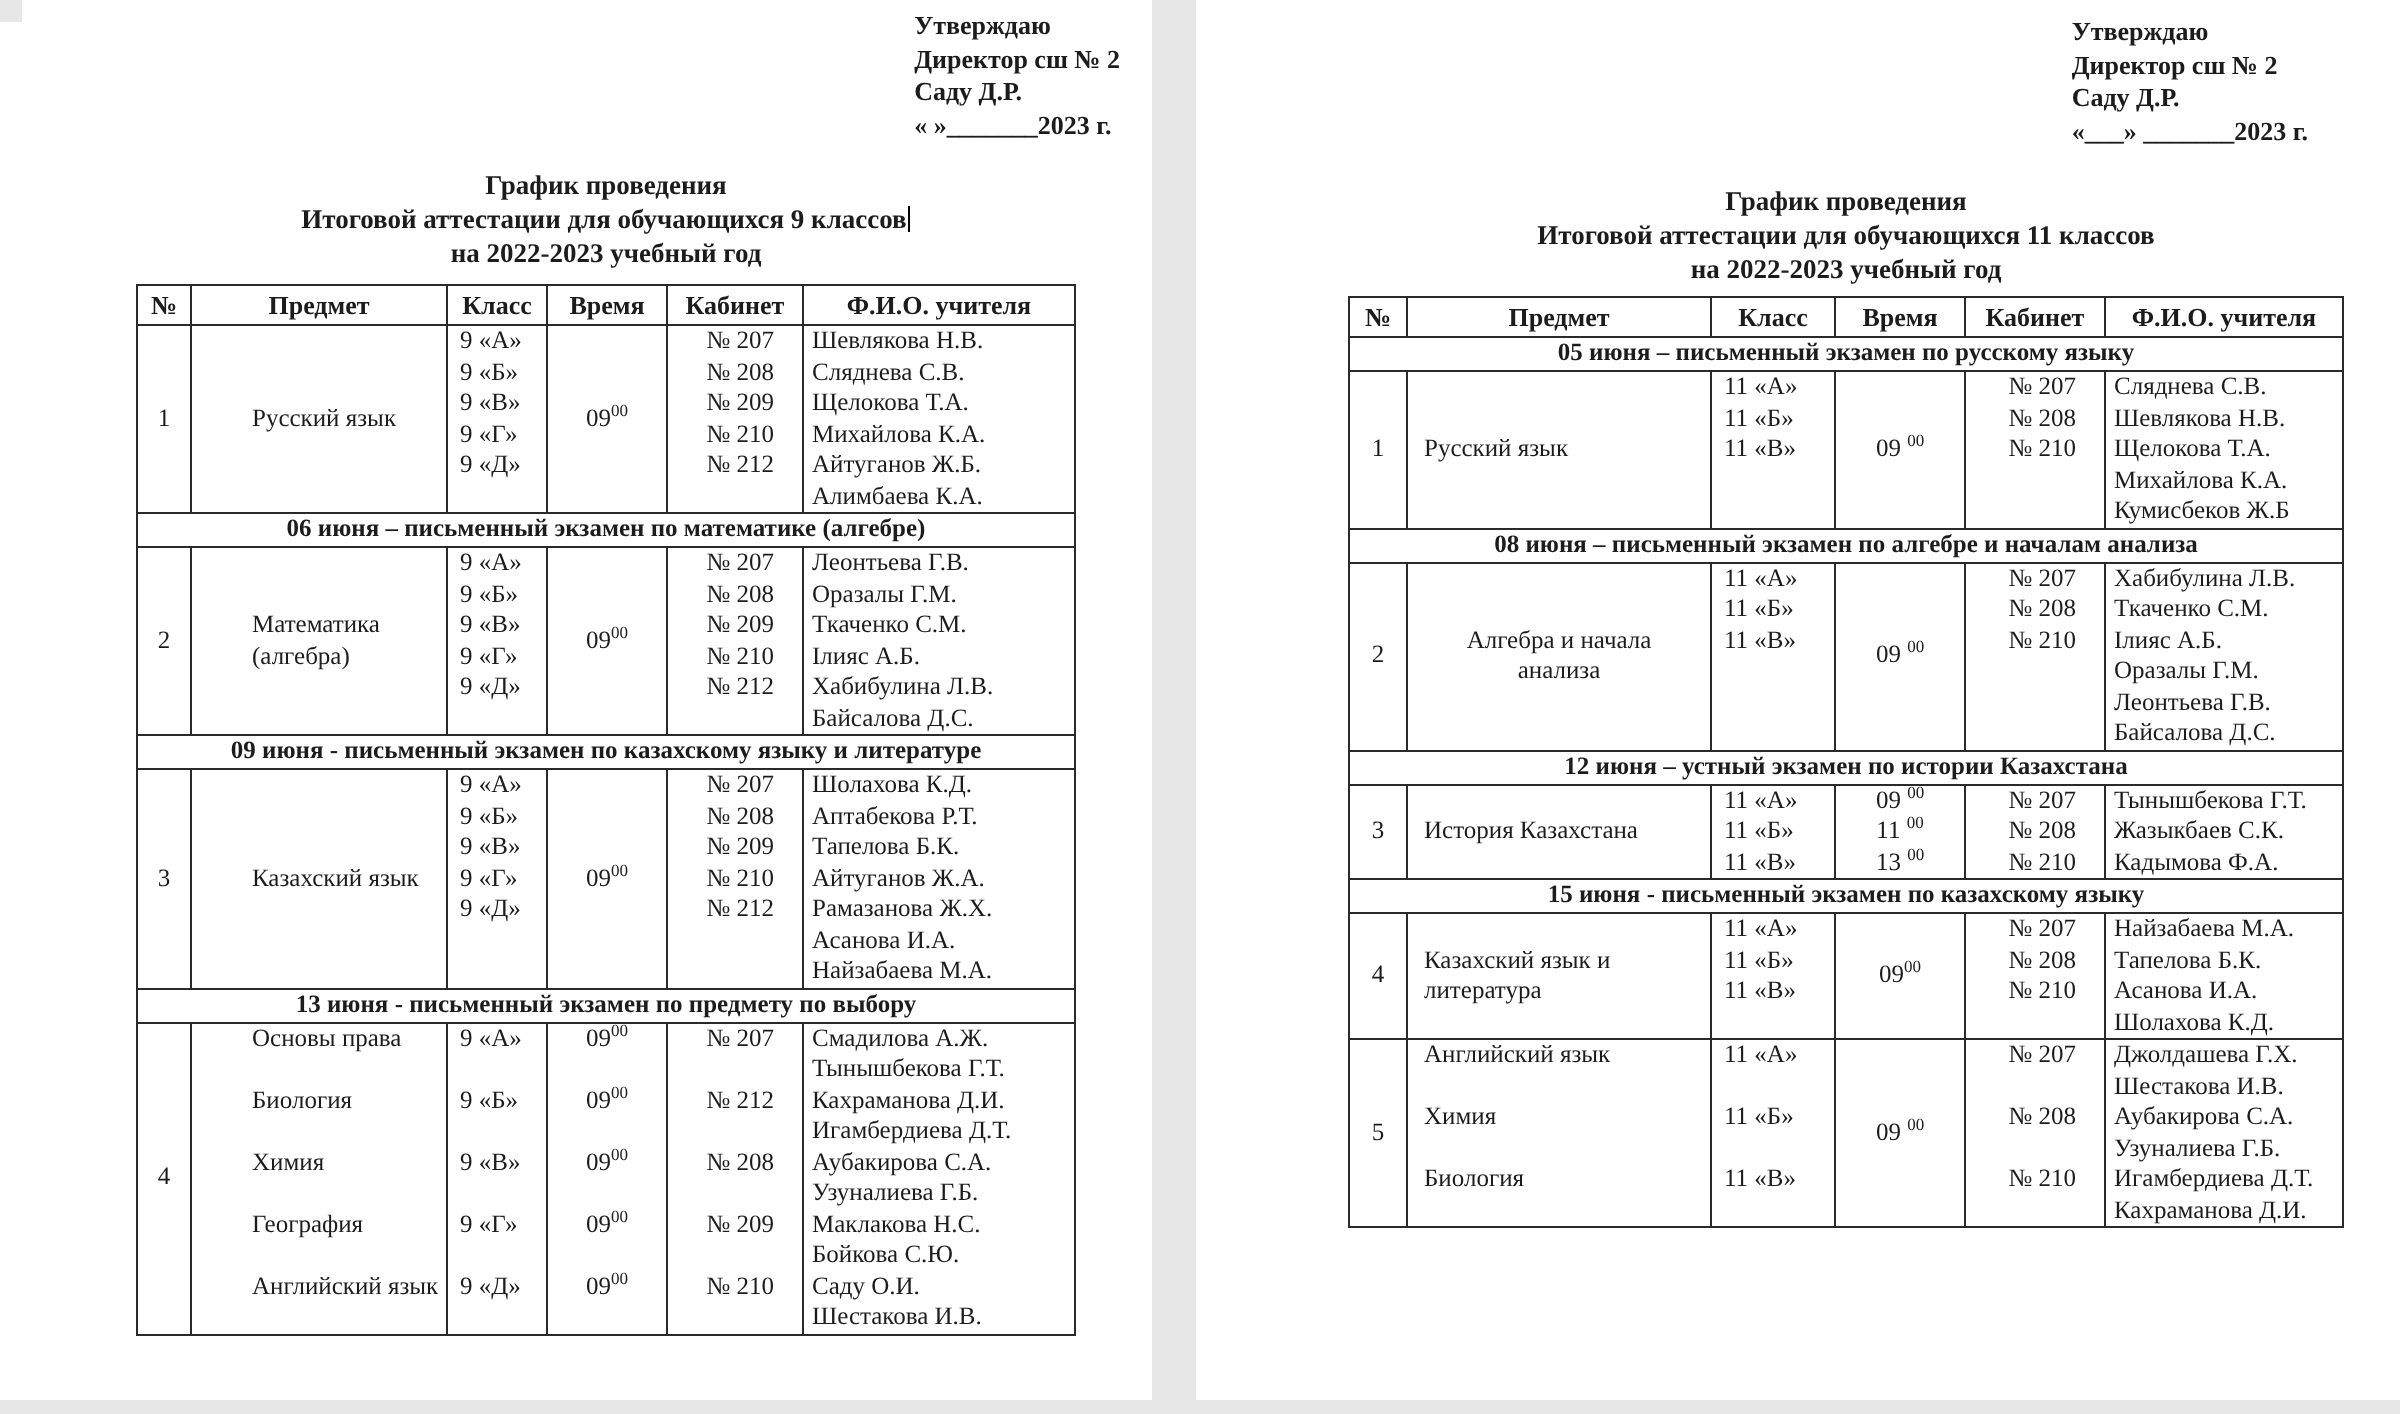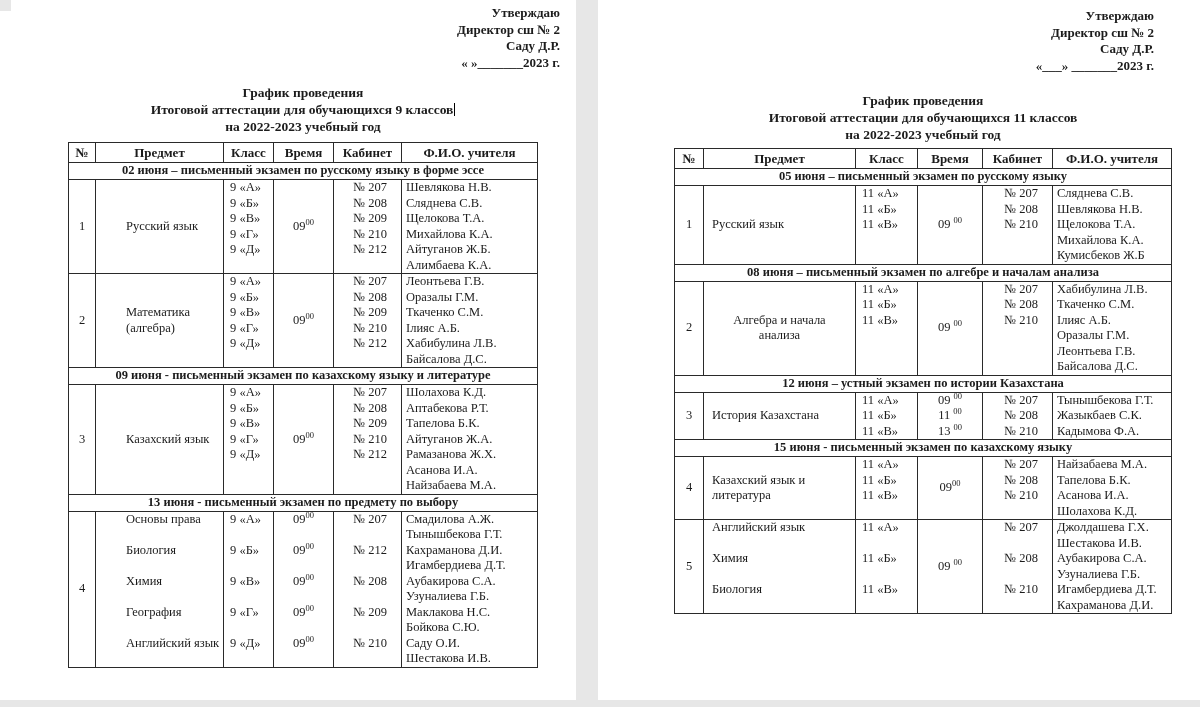--- a/index.html
+++ b/index.html
@@ -8,21 +8,21 @@
     background:#e7e7e7;
     position:relative;overflow:hidden;
     font-family:"Liberation Serif","DejaVu Serif",serif;
     color:#1c1c1c;
   }
   .page{position:absolute;top:0;height:700px;background:#ffffff;}
   #page1{left:0;width:576px;}
   #page2{left:598px;width:602px;}
   .corner-notch{position:absolute;left:0;top:0;width:11px;height:11px;background:#e7e7e7;}
 
-  .approval{position:absolute;text-align:right;font-weight:bold;font-size:13px;line-height:16.5px;}
+  .approval{position:absolute;text-align:left;font-weight:bold;font-size:13px;line-height:16.5px;}
   #page1 .approval{top:5px;right:16px;}
   #page2 .approval{top:8px;right:46px;}
 
   .doc-title{position:absolute;text-align:center;font-weight:bold;font-size:13.5px;line-height:17px;}
   #page1 .doc-title{top:84px;left:68px;width:470px;}
   #page2 .doc-title{top:92px;left:76px;width:498px;}
   .caret{display:inline-block;width:1px;height:13px;background:#000;margin-left:1px;vertical-align:-2px;}
 
   table.tbl{position:absolute;border-collapse:collapse;table-layout:fixed;border:1.5px solid #222;}
   #page1 table.tbl{top:142px;left:68px;width:470px;}
@@ -74,23 +74,20 @@
     <tbody>
         <tr class="hdr">
       <td>№</td>
       <td>Предмет</td>
       <td>Класс</td>
       <td>Время</td>
       <td>Кабинет</td>
       <td>Ф.И.О. учителя</td>
     </tr>
 
-    <tr class="sec">
-          <td colspan="6">02 июня – письменный экзамен по русскому языку в форме эссе</td>
-        </tr>
     <tr>
       <td class="c-num">1</td>
       <td class="c-subj">
             <div>Русский язык</div>
           </td>
       <td class="c-class">
         <div>9 «А»</div>
         <div>9 «Б»</div>
         <div>9 «В»</div>
         <div>9 «Г»</div>
@@ -109,20 +106,23 @@
       <td class="c-fio">
         <div class="sp">Шевлякова Н.В.</div>
         <div class="sp">Сляднева С.В.</div>
         <div>Щелокова Т.А.</div>
         <div>Михайлова К.А.</div>
         <div class="sp">Айтуганов Ж.Б.</div>
         <div>Алимбаева К.А.</div>
       </td>
     </tr>
 
+    <tr class="sec">
+          <td colspan="6">06 июня – письменный экзамен по математике (алгебре)</td>
+        </tr>
     <tr>
       <td class="c-num">2</td>
       <td class="c-subj">
         <div>Математика</div>
         <div>(алгебра)</div>
       </td>
       <td class="c-class">
         <div>9 «А»</div>
         <div>9 «Б»</div>
         <div>9 «В»</div>

